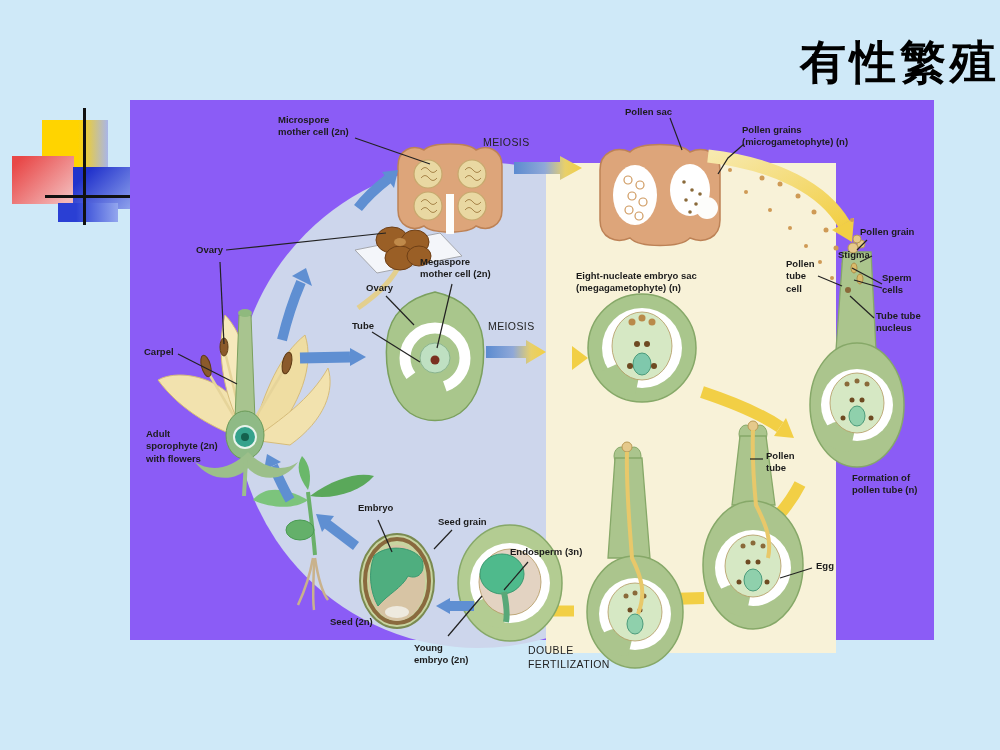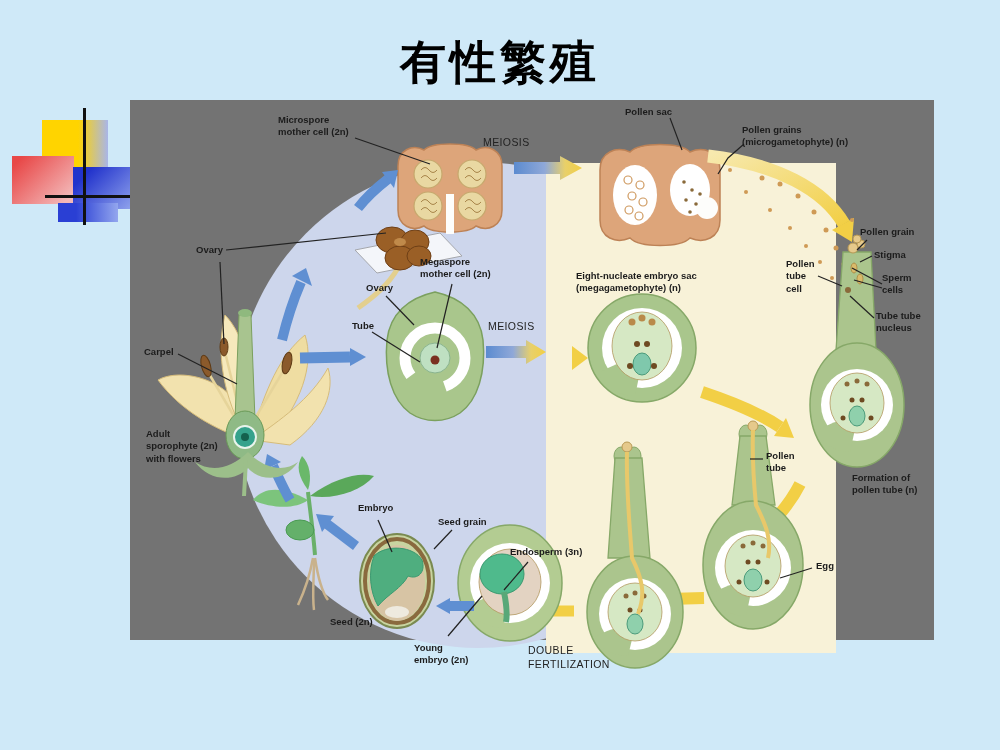--- a/index.html
+++ b/index.html
@@ -1,34 +1,34 @@
 <!DOCTYPE html>
 <html><head>
 <meta charset="utf-8">
 <style>
   html,body{margin:0;padding:0;background:#cfe9f8;}
   #slide{position:relative;width:1000px;height:750px;background:#cfe9f8;overflow:hidden;
          font-family:"Liberation Sans","DejaVu Sans",sans-serif;}
-  .title{position:absolute;left:0;right:0;top:32px;text-align:center;
+  .title{position:absolute;left:0;right:0;top:32px;text-align:right;
          font-family:"Liberation Serif","DejaVu Serif",serif;font-size:46px;font-weight:bold;
          color:#000;letter-spacing:4px;}
   
   .dec{position:absolute;}
   .dec-yellow{left:42px;top:120px;width:66px;height:48px;
               background:linear-gradient(90deg,#ffd400 55%,#a9b6e8 100%);}
   .dec-red{left:12px;top:156px;width:62px;height:48px;
            background:linear-gradient(135deg,#e84848 10%,#f3b8b8 90%);}
   .dec-blue1{left:73px;top:167px;width:58px;height:42px;
              background:linear-gradient(135deg,#2233cc 20%,#8fa2ec 100%);}
   .dec-blue2{left:58px;top:203px;width:60px;height:19px;
              background:linear-gradient(90deg,#2a3fd4 30%,#93a6ee 100%);}
   .dec-vline{left:83px;top:108px;width:3px;height:117px;background:#111;}
   .dec-hline{left:45px;top:195px;width:92px;height:3px;background:#111;}
   
-  .panel{position:absolute;left:130px;top:100px;width:804px;height:540px;background:#737373;}
+  .panel{position:absolute;left:130px;top:100px;width:804px;height:540px;background:#8b5cf6;}
   .panel svg{position:absolute;left:0;top:0;}
   .lbl{position:absolute;font-size:9.5px;font-weight:600;color:#1c1c1c;line-height:1.3;
        white-space:pre-line;}
   .lbl.big{font-size:10.5px;font-weight:400;letter-spacing:.4px;color:#222;}
 </style>
 </head>
 <body>
 
 <div id="slide">
   <div class="title">有性繁殖</div>
@@ -370,21 +370,21 @@
       </g>
     </svg>
 
     <div class="lbl" style="left:148px;top:14px">Microspore
 mother cell (2n)</div>
     <div class="lbl big" style="left:353px;top:36px">MEIOSIS</div>
     <div class="lbl" style="left:495px;top:6px">Pollen sac</div>
     <div class="lbl" style="left:612px;top:24px">Pollen grains
 (microgametophyte) (n)</div>
     <div class="lbl" style="left:730px;top:126px">Pollen grain</div>
-    <div class="lbl" style="left:744px;top:149px">Stigma</div>
+    <div class="lbl" style="left:708px;top:149px">Stigma</div>
     <div class="lbl" style="left:656px;top:158px">Pollen
 tube
 cell</div>
     <div class="lbl" style="left:752px;top:172px">Sperm
 cells</div>
     <div class="lbl" style="left:746px;top:210px">Tube tube
 nucleus</div>
     <div class="lbl" style="left:236px;top:182px">Ovary</div>
     <div class="lbl" style="left:222px;top:220px">Tube</div>
     <div class="lbl" style="left:290px;top:156px">Megaspore

